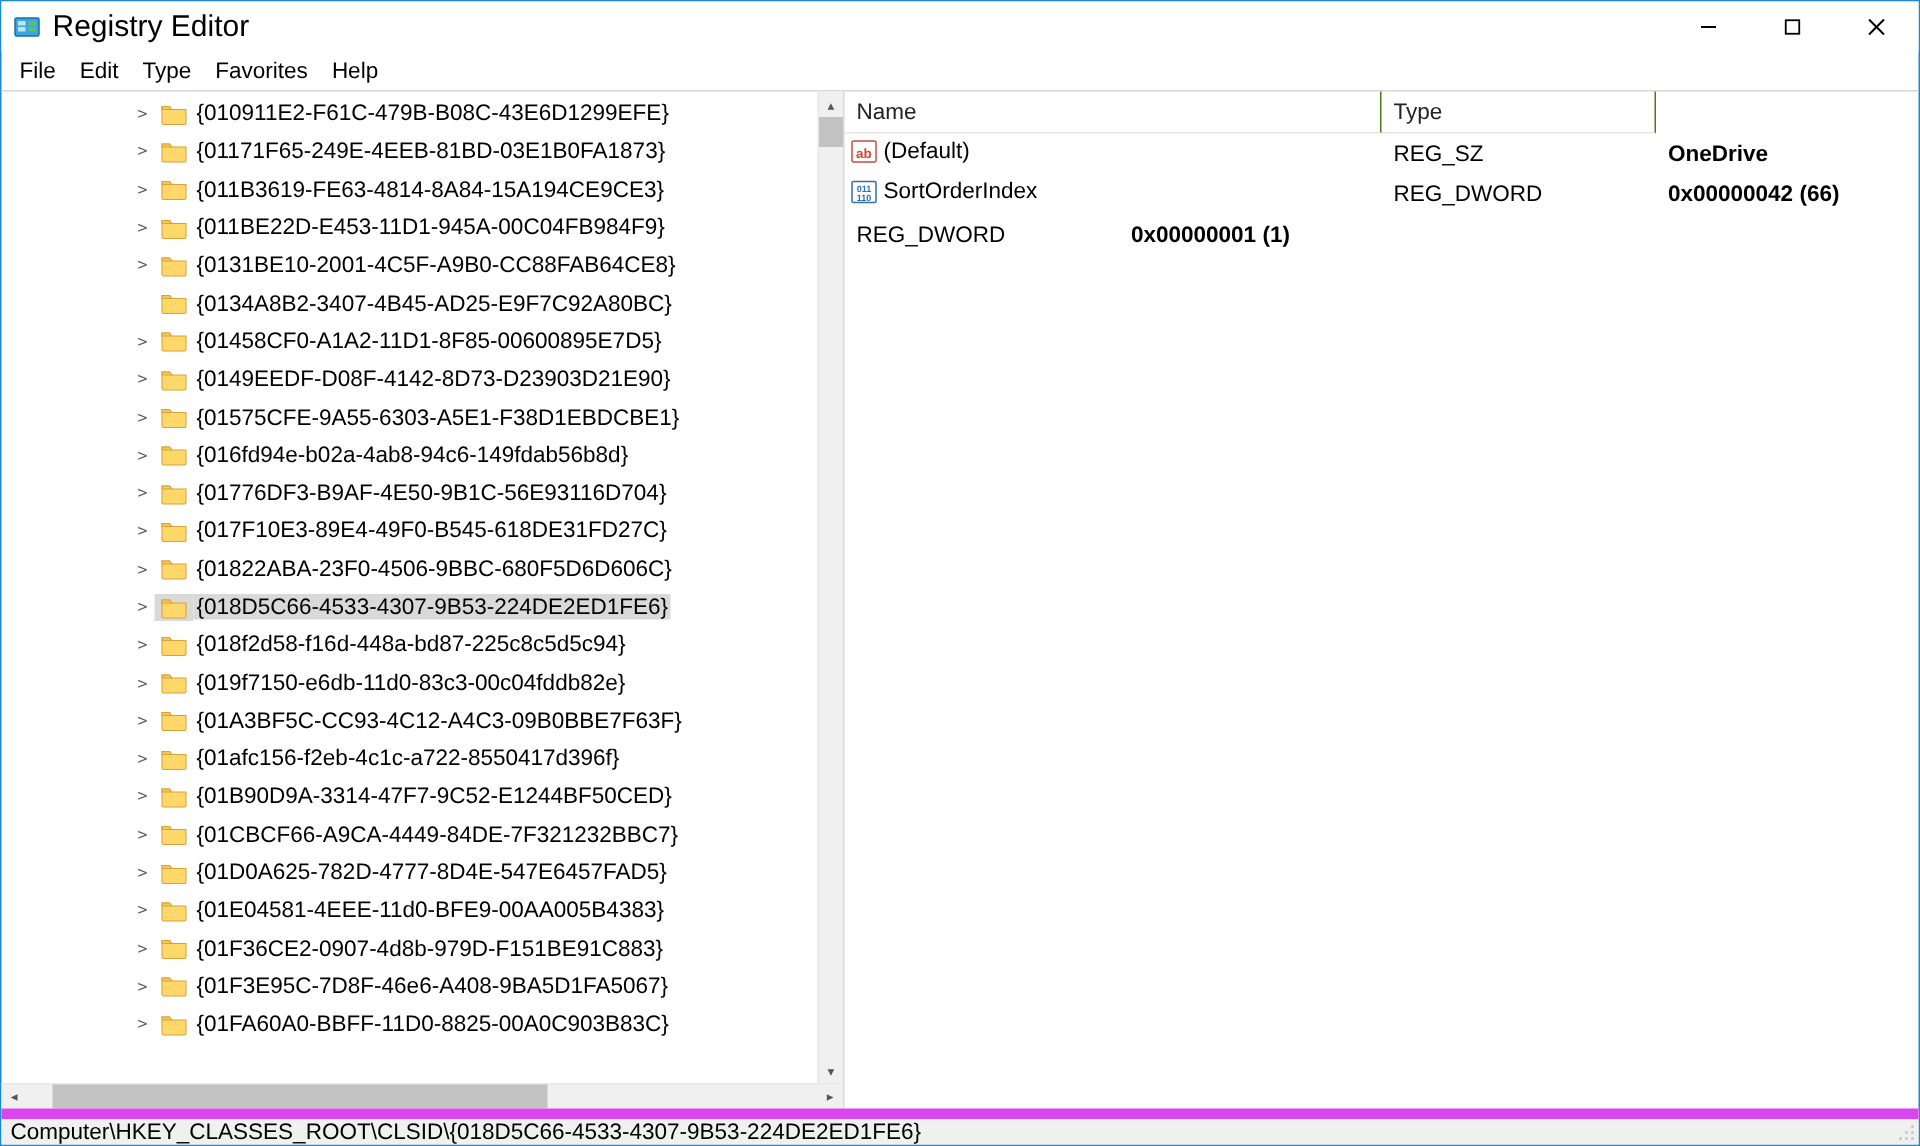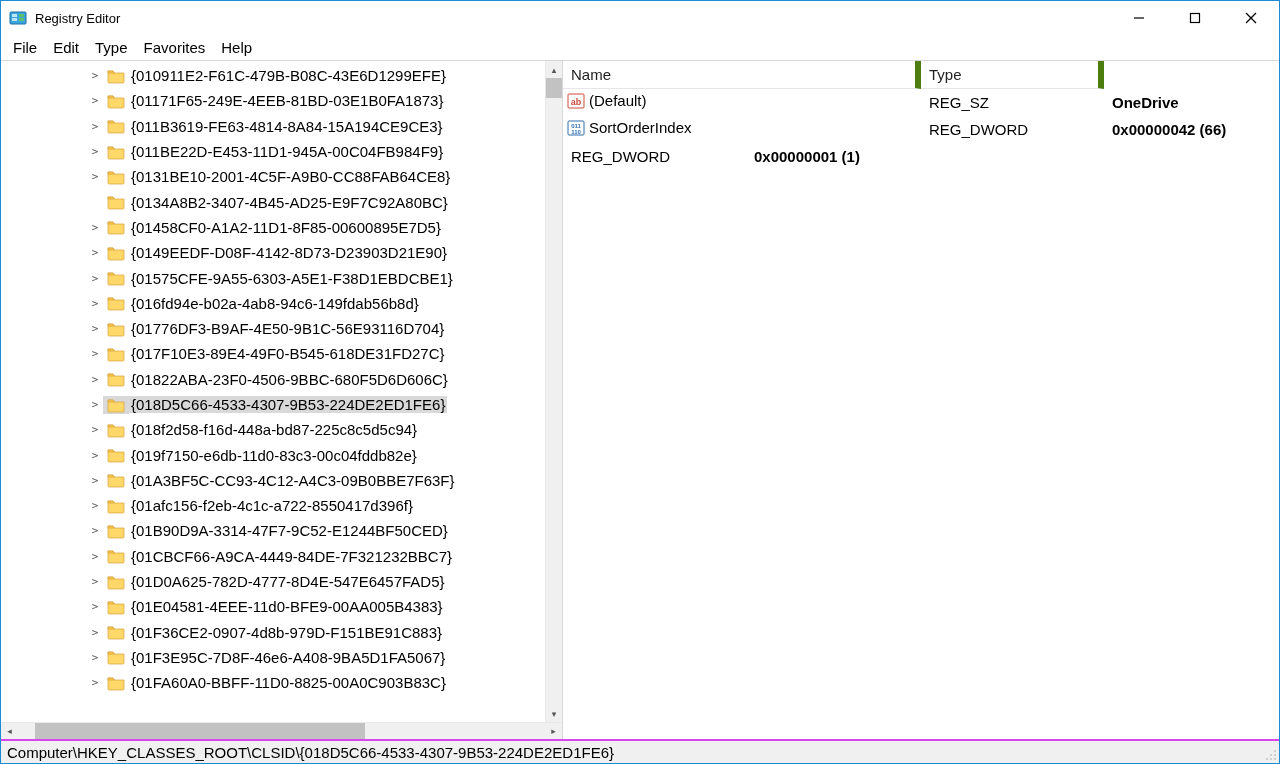--- a/index.html
+++ b/index.html
@@ -27,21 +27,21 @@
     background: #fff;
     flex-shrink: 0;
   }
   .titlebar .app-icon {
     width: 18px; height: 18px;
     margin-right: 8px;
     flex-shrink: 0;
   }
   .titlebar .title {
     flex: 1;
-    font-size: 13px;
+    font-size: 20px;
   }
   .win-controls {
     display: flex;
     height: 100%;
   }
   .win-btn {
     width: 56px;
     display: flex;
     align-items: center;
     justify-content: center;
@@ -166,21 +166,21 @@
     align-items: center;
     font-size: 15px;
     color: #222;
     flex-shrink: 0;
   }
   .list-header .col {
     padding-left: 8px;
     height: 100%;
     display: flex;
     align-items: center;
-    border-right: 6px solid #4d7c0f;
+    border-right: 1px solid #4d7c0f;
     border-bottom: 1px solid #e6e6e6;
   }
   .col-name { width: 358px; }
   .col-type { width: 183px; }
   .col-data { flex: 1; border-right: none !important; }
   .list-body { flex: 1; }
   .list-row {
     display: flex;
     height: 27px;
     align-items: center;
@@ -196,21 +196,21 @@
   .list-row .cell.col-name { width: 358px; }
   .list-row .cell.col-type { width: 183px; padding-left: 8px;}
   .list-row .cell.col-data { flex: 1; padding-left: 8px; font-weight: bold;}
   .val-icon {
     width: 18px; height: 18px;
     margin-right: 4px;
     flex-shrink: 0;
   }
   .statusbar {
     height: 24px;
-    border-top: 2px solid #d946ef;
+    border-top: 7px solid #d946ef;
     display: flex;
     align-items: center;
     padding: 0 6px;
     font-size: 15px;
     background: #f0f0f0;
     flex-shrink: 0;
     position: relative;
   }
   .grip {
     position: absolute;

